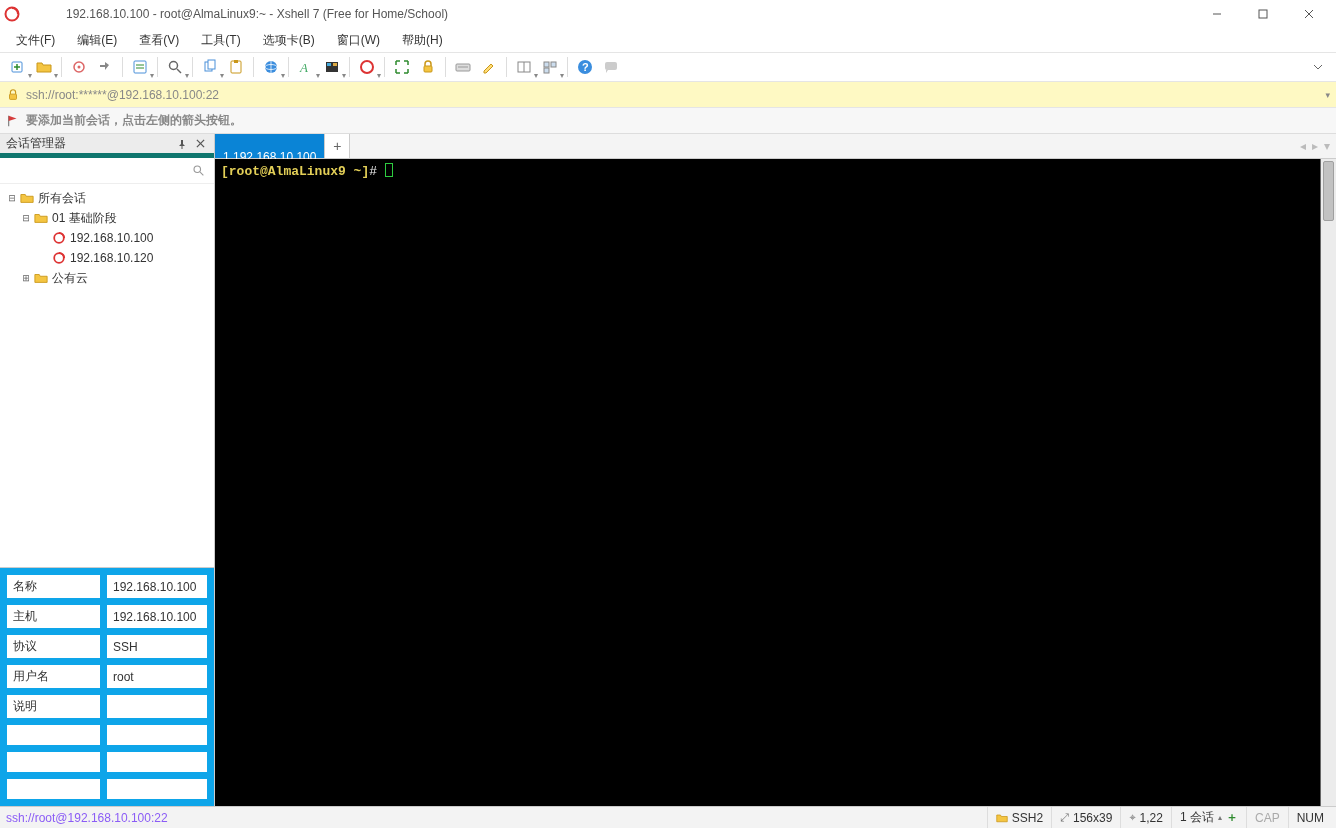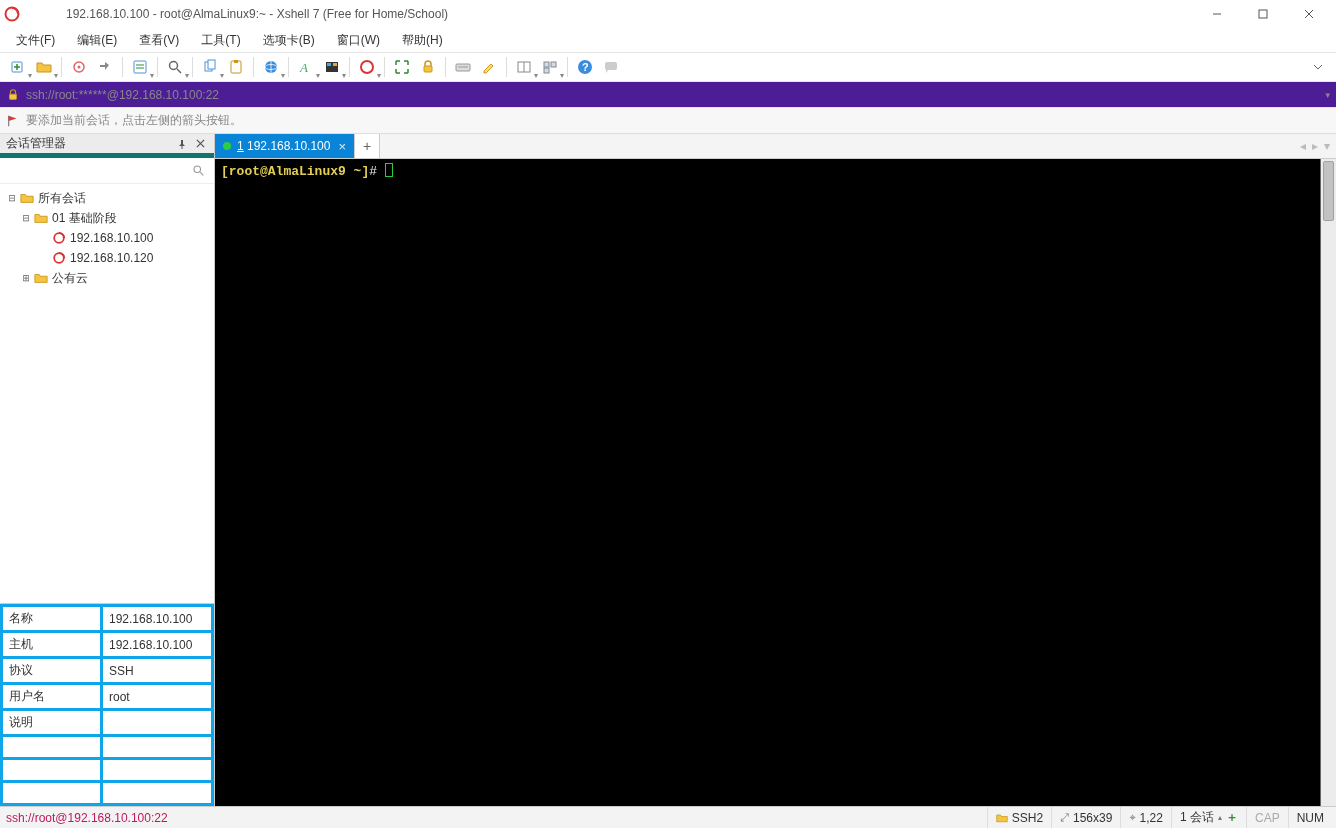--- a/index.html
+++ b/index.html
@@ -8,66 +8,66 @@
 .title-bar .app-icon { width: 16px; height: 16px; margin-right: 6px; display: flex; align-items: center; justify-content: center; }
 .title-bar .title-text { flex: 1; color: #555; font-size: 12px; margin-left: 40px; }
 .win-controls { display: flex; gap: 0; }
 .win-btn { width: 46px; height: 28px; display: flex; align-items: center; justify-content: center; color: #666; }
 .menu-bar { height: 24px; display: flex; align-items: center; padding: 0 6px; gap: 2px; background: #fff; }
 .menu-item { padding: 2px 10px; font-size: 12px; color: #333; }
 .toolbar { height: 30px; display: flex; align-items: center; padding: 0 6px; gap: 2px; background: #fff; border-top: 1px solid #e5e5e5; border-bottom: 1px solid #e5e5e5; }
 .tb-btn { width: 24px; height: 24px; display: flex; align-items: center; justify-content: center; color: #555; position: relative; }
 .tb-sep { width: 1px; height: 20px; background: #ddd; margin: 0 3px; }
 .tb-dd::after { content: "▾"; font-size: 8px; color: #888; position: absolute; right: -2px; bottom: -1px; }
-.addr-bar { height: 26px; display: flex; align-items: center; padding: 0 6px; gap: 6px; background: #4c1d95; border-bottom: 1px solid #e5e5e5; }
+.addr-bar { height: 26px; display: flex; align-items: center; padding: 0 6px; gap: 6px; background: #fef9c3; border-bottom: 1px solid #e5e5e5; }
 .addr-bar .lock-icon { color: #d9a33f; }
 .addr-bar .addr-text { color: #888; flex: 1; }
 .hint-bar { height: 26px; display: flex; align-items: center; padding: 0 6px; gap: 6px; background: #f7f7f7; border-bottom: 1px solid #ddd; }
 .hint-bar .flag-icon { color: #d63d3d; }
-.hint-bar .hint-text { color: #888; }
+.hint-bar .hint-text { color: #888; font-weight: bold; }
 .main-area { flex: 1; display: flex; min-height: 0; }
 .sidebar { width: 215px; display: flex; flex-direction: column; border-right: 1px solid #ccc; background: #fff; }
 .panel-header { height: 24px; display: flex; align-items: center; padding: 0 6px; background: #ececec; border-bottom: 5px solid #0f766e; font-size: 12px; }
 .panel-header .spacer { flex: 1; }
 .panel-header .pin-icon, .panel-header .close-icon { width: 16px; height: 16px; display: flex; align-items: center; justify-content: center; color: #555; margin-left: 2px; }
 .search-row { height: 26px; display: flex; align-items: center; padding: 0 4px; border-bottom: 1px solid #eee; }
 .search-row input { flex: 1; border: none; outline: none; font-size: 12px; padding: 2px 4px; color: #999; background: transparent; }
 .search-row .search-icon { color: #888; width: 18px; text-align: center; }
 .tree { flex: 1; overflow: auto; padding: 4px 2px; }
 .tree-row { display: flex; align-items: center; height: 20px; padding-left: 4px; cursor: default; }
 .tree-row .twisty { width: 12px; font-size: 9px; color: #666; text-align: center; }
 .tree-row .node-icon { width: 18px; display: flex; align-items: center; justify-content: center; }
 .tree-row .node-label { padding-left: 2px; }
 .indent-1 { padding-left: 18px; }
 .indent-2 { padding-left: 36px; }
 .folder-open svg, .folder-closed svg { width: 14px; height: 14px; }
 .swirl svg { width: 14px; height: 14px; }
 .props { border-top: 1px solid #ccc; }
 .props table { width: 100%; border-collapse: collapse; font-size: 12px; }
-.props td { border: 3px solid #0ea5e9; padding: 3px 6px; background: #fff; }
+.props td { border: 7px solid #0ea5e9; padding: 3px 6px; background: #fff; }
 .props td.key { width: 100px; }
 .content { flex: 1; display: flex; flex-direction: column; background: #fff; }
 .tab-strip { height: 25px; display: flex; align-items: stretch; background: #f4f4f4; border-bottom: 1px solid #ccc; }
-.tab { display: flex; align-items: center; padding: 0 8px; font-size: 12px; gap: 6px; position: relative; }
+.tab { display: flex; align-items: center; padding: 0 8px; font-size: 12px; gap: 16px; position: relative; flex-direction: column; }
 .tab.active { background: #0a84d6; color: #fff; }
 .tab .status-dot { width: 8px; height: 8px; border-radius: 50%; background: #2ecc40; display: inline-block; }
 .tab .tab-close { font-size: 13px; color: rgba(255,255,255,.85); margin-left: 2px; }
 .new-tab { width: 26px; display: flex; align-items: center; justify-content: center; border-left: 1px solid #ccc; border-right: 1px solid #ccc; background: #fff; color: #666; font-size: 14px; }
 .tab-strip .spacer { flex: 1; }
 .tab-nav { display: flex; align-items: center; padding: 0 4px; gap: 2px; color: #bbb; }
 .tab-nav span { padding: 0 2px; }
 .terminal-wrap { flex: 1; display: flex; background: #000; position: relative; }
 .terminal { flex: 1; font-family: "Consolas","Courier New",monospace; font-size: 13px; line-height: 16px; padding: 4px 6px; white-space: pre; overflow: hidden; }
 .term-yellow { color: #e3cf57; font-weight: bold; }
 .term-white { color: #eee; }
 .term-cursor { display: inline-block; width: 8px; height: 14px; border: 1px solid #2ecc40; vertical-align: -2px; }
 .vscroll { width: 16px; background: #ececec; border-left: 1px solid #666; position: relative; }
 .vscroll .thumb { position: absolute; left: 2px; right: 2px; top: 2px; height: 60px; background: #c2c2c2; border: 1px solid #a0a0a0; border-radius: 2px; }
 .status-bar { height: 22px; display: flex; align-items: center; font-size: 12px; background: #f3f3f3; border-top: 1px solid #ccc; padding: 0 4px; }
-.status-left { flex: 1; padding-left: 2px; color: #be185d; }
+.status-left { flex: 1; padding-left: 2px; color: #8b5cf6; }
 .status-seg { display: flex; align-items: center; gap: 4px; padding: 0 8px; border-left: 1px solid #ddd; height: 100%; }
 .status-seg .seg-icon { color: #c9a227; font-size: 11px; }
 svg { display: block; }
 </style>
 </head>
 <body>
 
 <div class="title-bar">
   <span class="app-icon">
     <svg viewBox="0 0 16 16">

